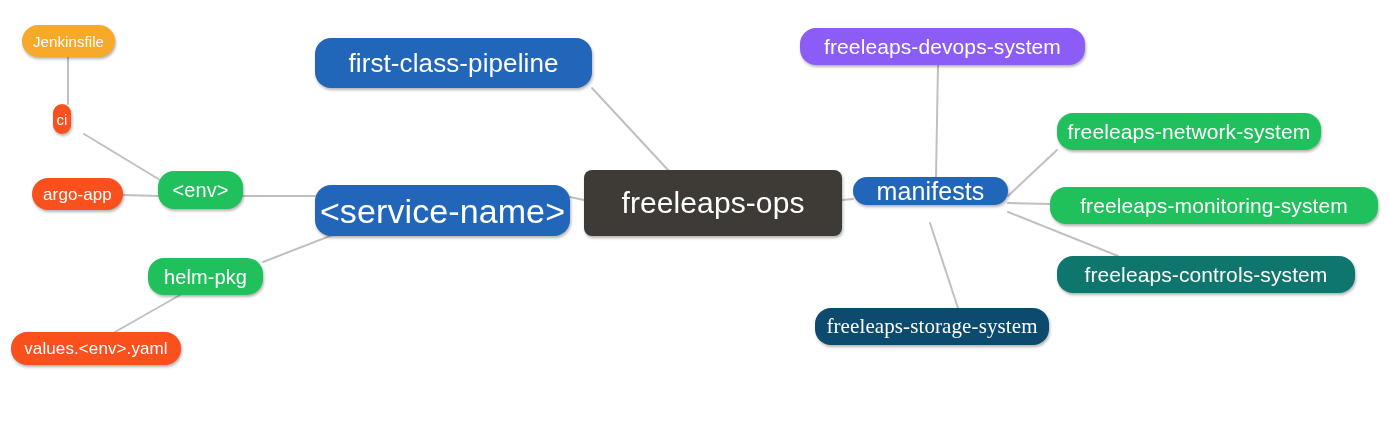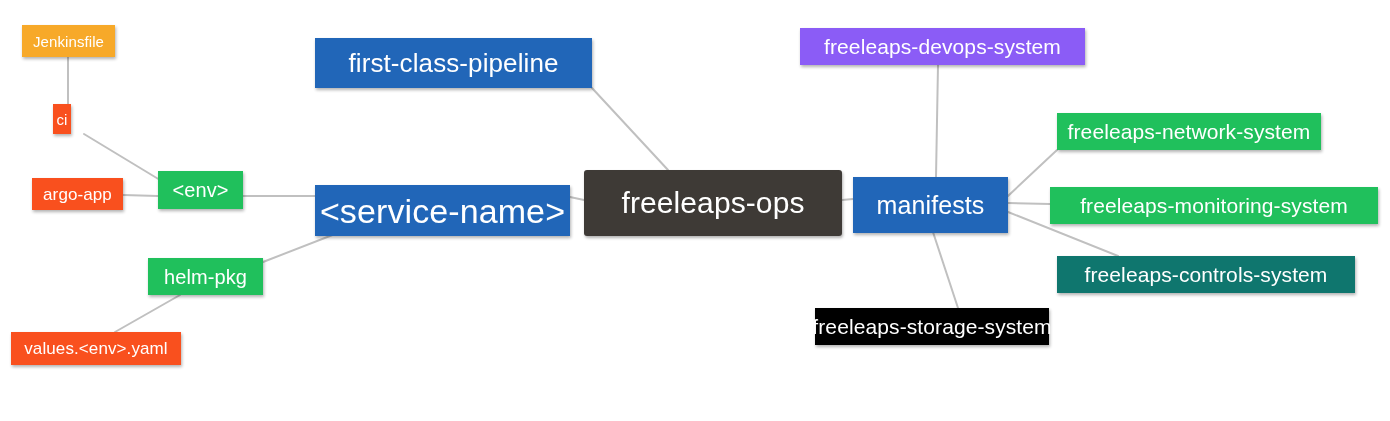--- a/index.html
+++ b/index.html
@@ -27,28 +27,28 @@
     pointer-events: none;
   }
   .node {
     position: absolute;
     display: flex;
     align-items: center;
     justify-content: center;
     box-sizing: border-box;
     color: #ffffff;
     white-space: nowrap;
-    border-radius: 0;
+    border-radius: 16px;
     box-shadow: 1px 2px 3px rgba(0,0,0,0.30);
     line-height: 1;
     letter-spacing: 0.1px;
   }
   .node.root {
     background: #3E3A36;
-    border-radius: 3px;
+    border-radius: 8px;
   }
 </style>
 </head>
 <body>
 
 <div id="mindmap">
   <svg id="edges" viewBox="0 0 1390 421" xmlns="http://www.w3.org/2000/svg">
       <line x1="592" y1="88" x2="668" y2="170" stroke="#c0c0c0" stroke-width="2" stroke-linecap="round"></line>
       <line x1="570" y1="197" x2="584" y2="200" stroke="#c0c0c0" stroke-width="2" stroke-linecap="round"></line>
       <line x1="842" y1="200" x2="853" y2="199" stroke="#c0c0c0" stroke-width="2" stroke-linecap="round"></line>
@@ -67,21 +67,21 @@
   <div id="node-layer">
       <div class="node root" style="left: 584px; top: 170px; width: 258px; height: 66px; font-size: 30px; background: rgb(62, 58, 54);">
         <span>freeleaps-ops</span>
       </div>
       <div class="node" style="left: 315px; top: 38px; width: 277px; height: 50px; font-size: 26px; background: rgb(33, 102, 184); text-align: right;">
         <span>first-class-pipeline</span>
       </div>
       <div class="node" style="left: 315px; top: 185px; width: 255px; height: 51px; font-size: 34px; background: rgb(33, 102, 184);">
         <span>&lt;service-name&gt;</span>
       </div>
-      <div class="node" style="left: 853px; top: 177px; width: 155px; height: 56px; font-size: 25px; background: rgb(33, 102, 184);">
+      <div class="node" style="left: 853px; top: 177px; width: 155px; height: 28px; font-size: 25px; background: rgb(33, 102, 184);">
         <span>manifests</span>
       </div>
       <div class="node" style="left: 158px; top: 171px; width: 85px; height: 38px; font-size: 20px; background: rgb(32, 192, 92);">
         <span>&lt;env&gt;</span>
       </div>
       <div class="node" style="left: 148px; top: 258px; width: 115px; height: 37px; font-size: 20px; background: rgb(32, 192, 92);">
         <span>helm-pkg</span>
       </div>
       <div class="node" style="left: 22px; top: 25px; width: 93px; height: 32px; font-size: 15px; background: rgb(247, 169, 41);">
         <span>Jenkinsfile</span>
@@ -100,17 +100,17 @@
       </div>
       <div class="node" style="left: 1057px; top: 113px; width: 264px; height: 37px; font-size: 21px; background: rgb(32, 192, 92);">
         <span>freeleaps-network-system</span>
       </div>
       <div class="node" style="left: 1050px; top: 187px; width: 328px; height: 37px; font-size: 21px; background: rgb(32, 192, 92);">
         <span>freeleaps-monitoring-system</span>
       </div>
       <div class="node" style="left: 1057px; top: 256px; width: 298px; height: 37px; font-size: 21px; background: #0f766e;">
         <span>freeleaps-controls-system</span>
       </div>
-      <div class="node" style="left: 815px; top: 308px; width: 234px; height: 37px; font-size: 21px; background: #000000;">
+      <div class="node" style="left: 815px; top: 308px; width: 234px; height: 37px; font-size: 21px; background: #0c4a6e; font-family: Liberation Serif, serif;">
         <span>freeleaps-storage-system</span>
       </div>
     </div>
 </div>
 
 </body></html>

